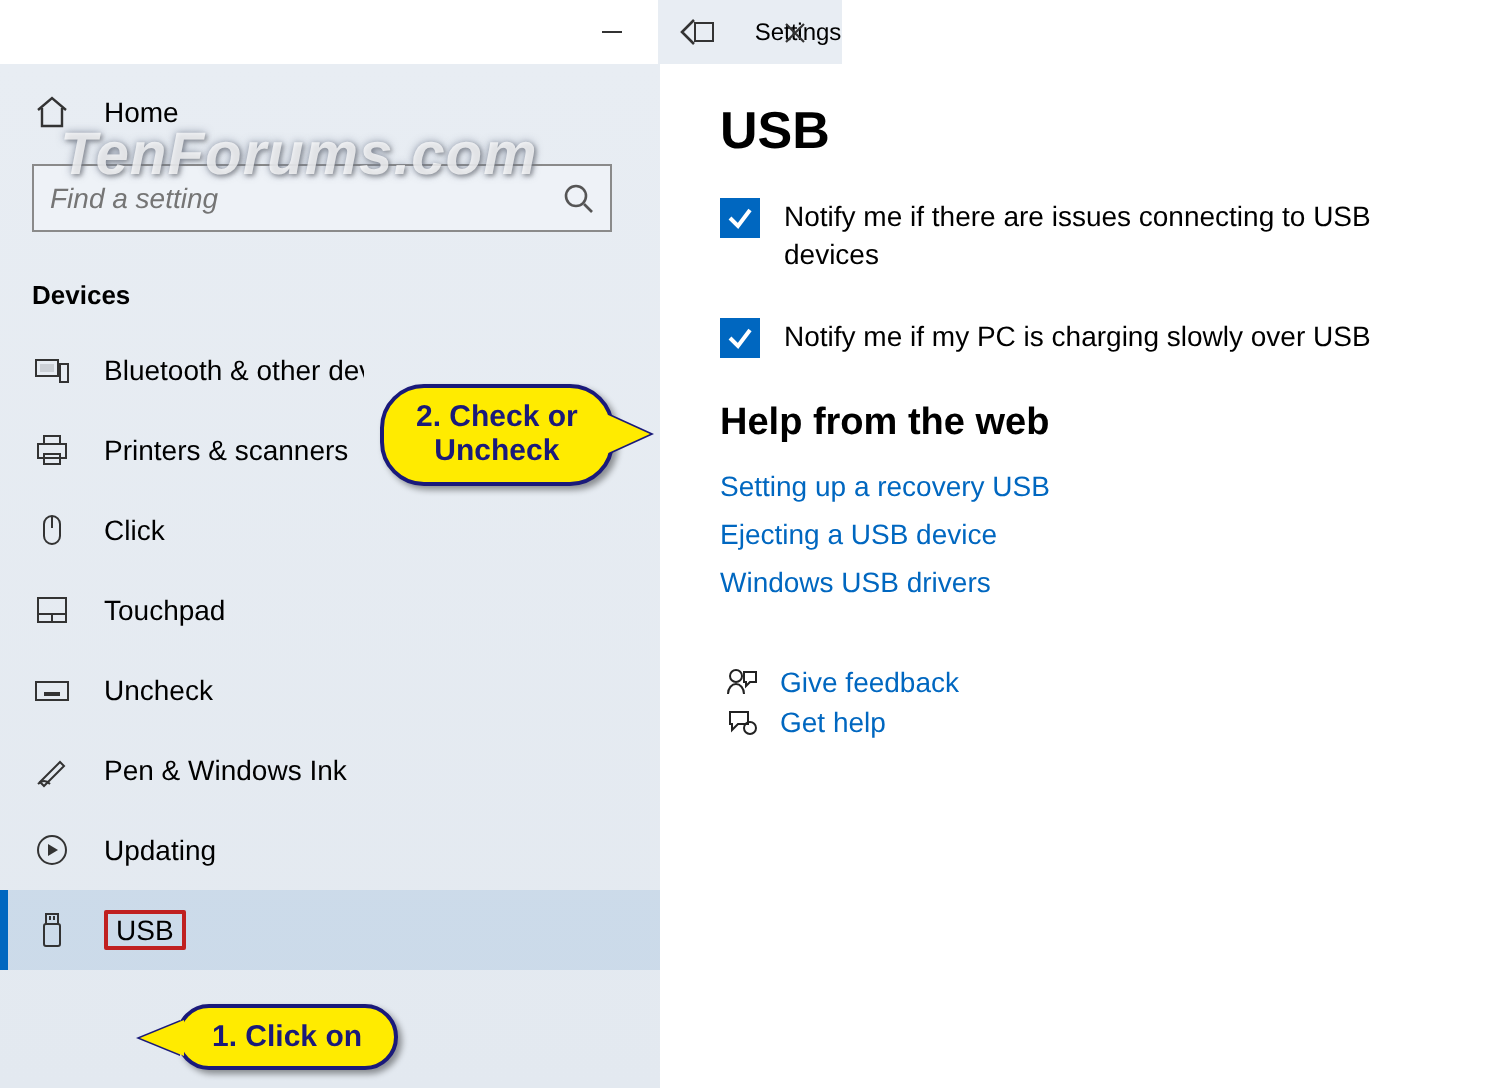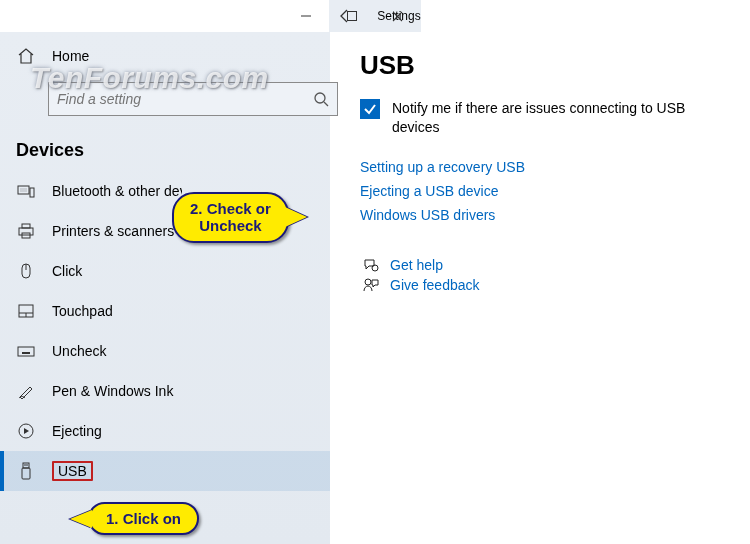--- a/index.html
+++ b/index.html
@@ -73,37 +73,36 @@
   .nav-item.selected {
     background: rgba(0,90,180,0.10);
   }
   .nav-item.selected::before {
     content:"";
     position:absolute; left:0; top:0; bottom:0;
     width:4px; background:#0067c0;
   }
   .search-wrap {
     padding: 6px 16px 10px 16px;
-    margin-left: 32px;
   }
   .search {
     width: 290px; height: 34px;
     border: 1px solid #8a8a8a;
     background: #eef2f7;
     display:flex; align-items:center;
     padding: 0 8px;
   }
   .search input {
     flex:1; border:none; background:transparent; outline:none;
     font-size: 14px; font-style: italic; color:#555;
   }
   .section-header {
     padding: 14px 16px 10px 16px;
     font-weight: 600;
-    font-size: 18px;
+    font-size: 13px;
   }
   .main {
     flex:1;
     padding: 18px 30px 10px 30px;
     overflow:auto;
     background:#fff;
   }
   .page-title {
     font-size: 26px;
     font-weight: 600;
@@ -335,21 +334,21 @@
         <span>Pen &amp; Windows Ink</span>
       </div>
 
       <div class="nav-item">
         <span class="icon">
           <svg width="18" height="18" viewBox="0 0 18 18">
               <circle cx="9" cy="9" r="7" stroke="#333" fill="none"></circle>
               <path d="M7 6 L12 9 L7 12 Z" fill="#333"></path>
             </svg>
         </span>
-        <span>Ejecting</span>
+        <span>Updating</span>
       </div>
 
       <div class="nav-item selected">
         <span class="icon">
           <svg width="18" height="18" viewBox="0 0 18 18">
               <rect x="6" y="1" width="6" height="5" stroke="#333" fill="none"></rect>
               <rect x="5" y="6" width="8" height="11" rx="1" stroke="#333" fill="none"></rect>
               <line x1="8" y1="2" x2="8" y2="4" stroke="#333"></line>
               <line x1="10" y1="2" x2="10" y2="4" stroke="#333"></line>
             </svg>
@@ -364,48 +363,57 @@
 
       <div class="check-row">
         <div class="checkbox">
           <svg width="14" height="14" viewBox="0 0 14 14">
               <path d="M2 7 L6 11 L12 3" stroke="#fff" stroke-width="2" fill="none"></path>
             </svg>
         </div>
         <div class="check-label">Notify me if there are issues connecting to USB devices</div>
       </div>
 
-
-
+      <div class="check-row">
+        <div class="checkbox">
+          <svg width="14" height="14" viewBox="0 0 14 14">
+              <path d="M2 7 L6 11 L12 3" stroke="#fff" stroke-width="2" fill="none"></path>
+            </svg>
+        </div>
+        <div class="check-label">Notify me if my PC is charging slowly over USB</div>
+      </div>
+
+
+      <div class="help-header">Help from the web</div>
       <a class="link">Setting up a recovery USB</a>
       <a class="link">Ejecting a USB device</a>
       <a class="link">Windows USB drivers</a>
 
       <div class="divider-space"></div>
 
-      <div class="footer-link">
-        <span class="ficon">
-          <svg width="16" height="16" viewBox="0 0 16 16">
-              <path d="M2 3 h9 v6 h-5 l-3 3 v-3 h-1 Z" stroke="#222" fill="none"></path>
-              <circle cx="12" cy="11" r="3" stroke="#222" fill="none"></circle>
-            </svg>
-        </span>
-        <span>Get help</span>
-      </div>
       <div class="footer-link">
         <span class="ficon">
           <svg width="16" height="16" viewBox="0 0 16 16">
               <circle cx="5" cy="5" r="3" stroke="#222" fill="none"></circle>
               <path d="M1 14 c0-3 2-5 4-5 s4 2 4 5" stroke="#222" fill="none"></path>
               <path d="M9 3 h6 v5 h-3 l-2 2 v-2 h-1 Z" stroke="#222" fill="none"></path>
             </svg>
         </span>
         <span>Give feedback</span>
       </div>
+      <div class="footer-link">
+        <span class="ficon">
+          <svg width="16" height="16" viewBox="0 0 16 16">
+              <path d="M2 3 h9 v6 h-5 l-3 3 v-3 h-1 Z" stroke="#222" fill="none"></path>
+              <circle cx="12" cy="11" r="3" stroke="#222" fill="none"></circle>
+            </svg>
+        </span>
+        <span>Get help</span>
+      </div>
     </div>
   </div>
 </div>
 
 <div class="watermark">TenForums.com</div>
 
 <div class="callout callout-tail-left" style="left:88px; top:502px;">1. Click on</div>
-<div class="callout callout-tail-right" style="left:172px; top:192px; white-space:pre;">2. Check or
+<div class="callout callout-tail-right" style="left:190px; top:192px; white-space:pre;">2. Check or
 Uncheck</div>
 
 </body></html>

